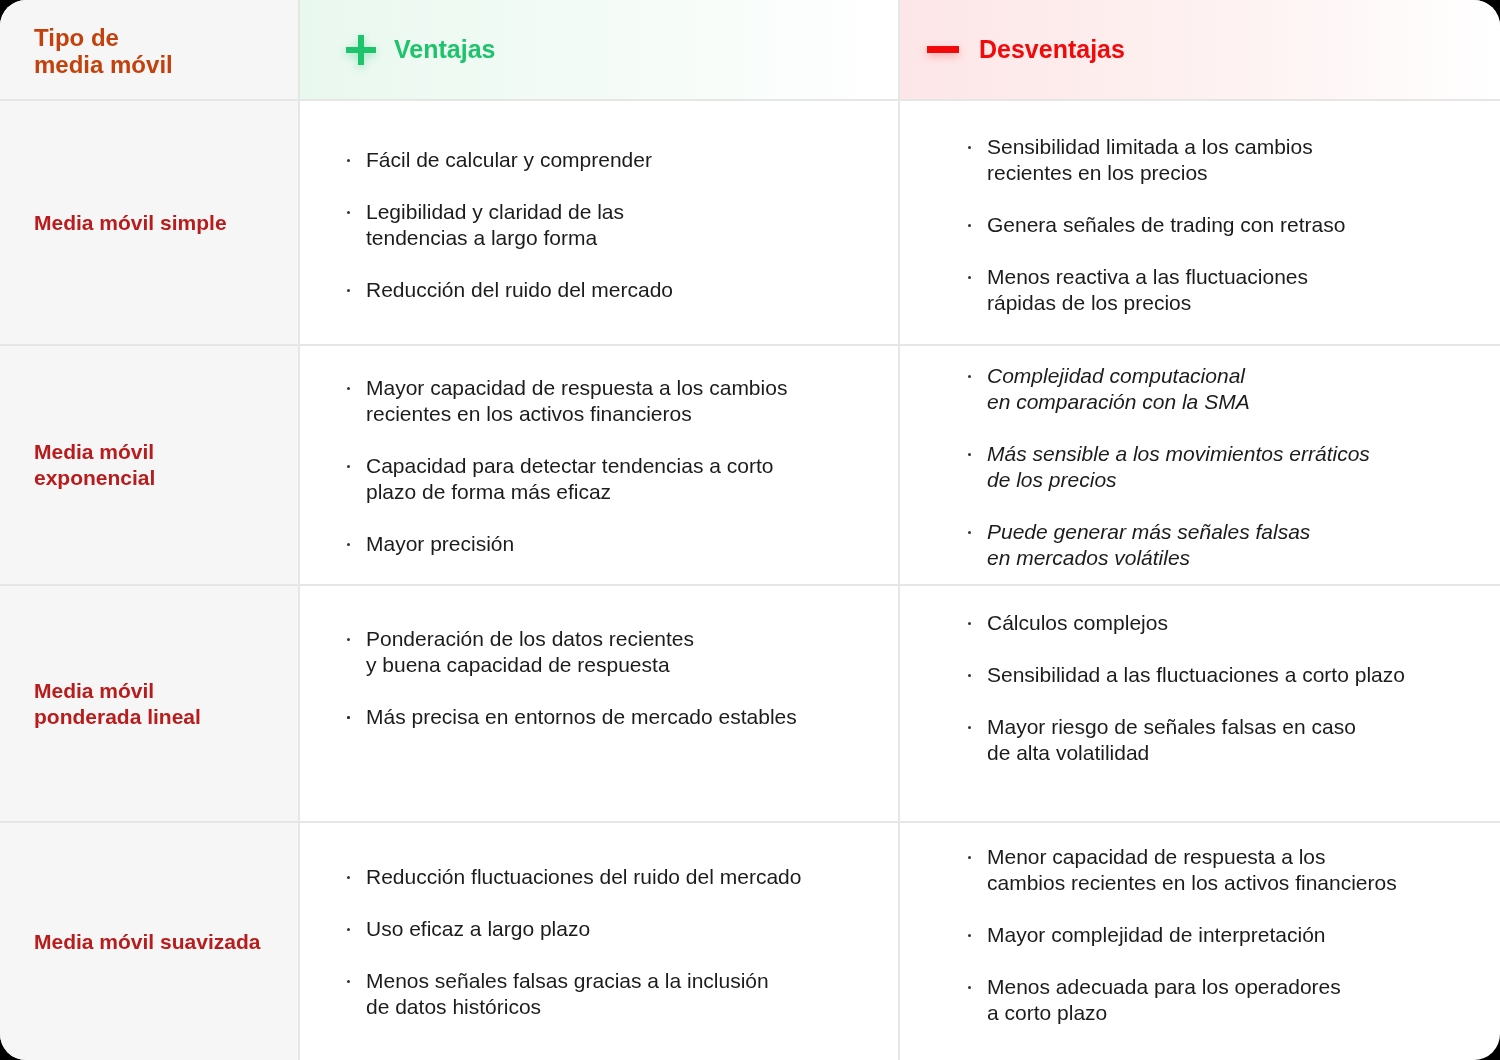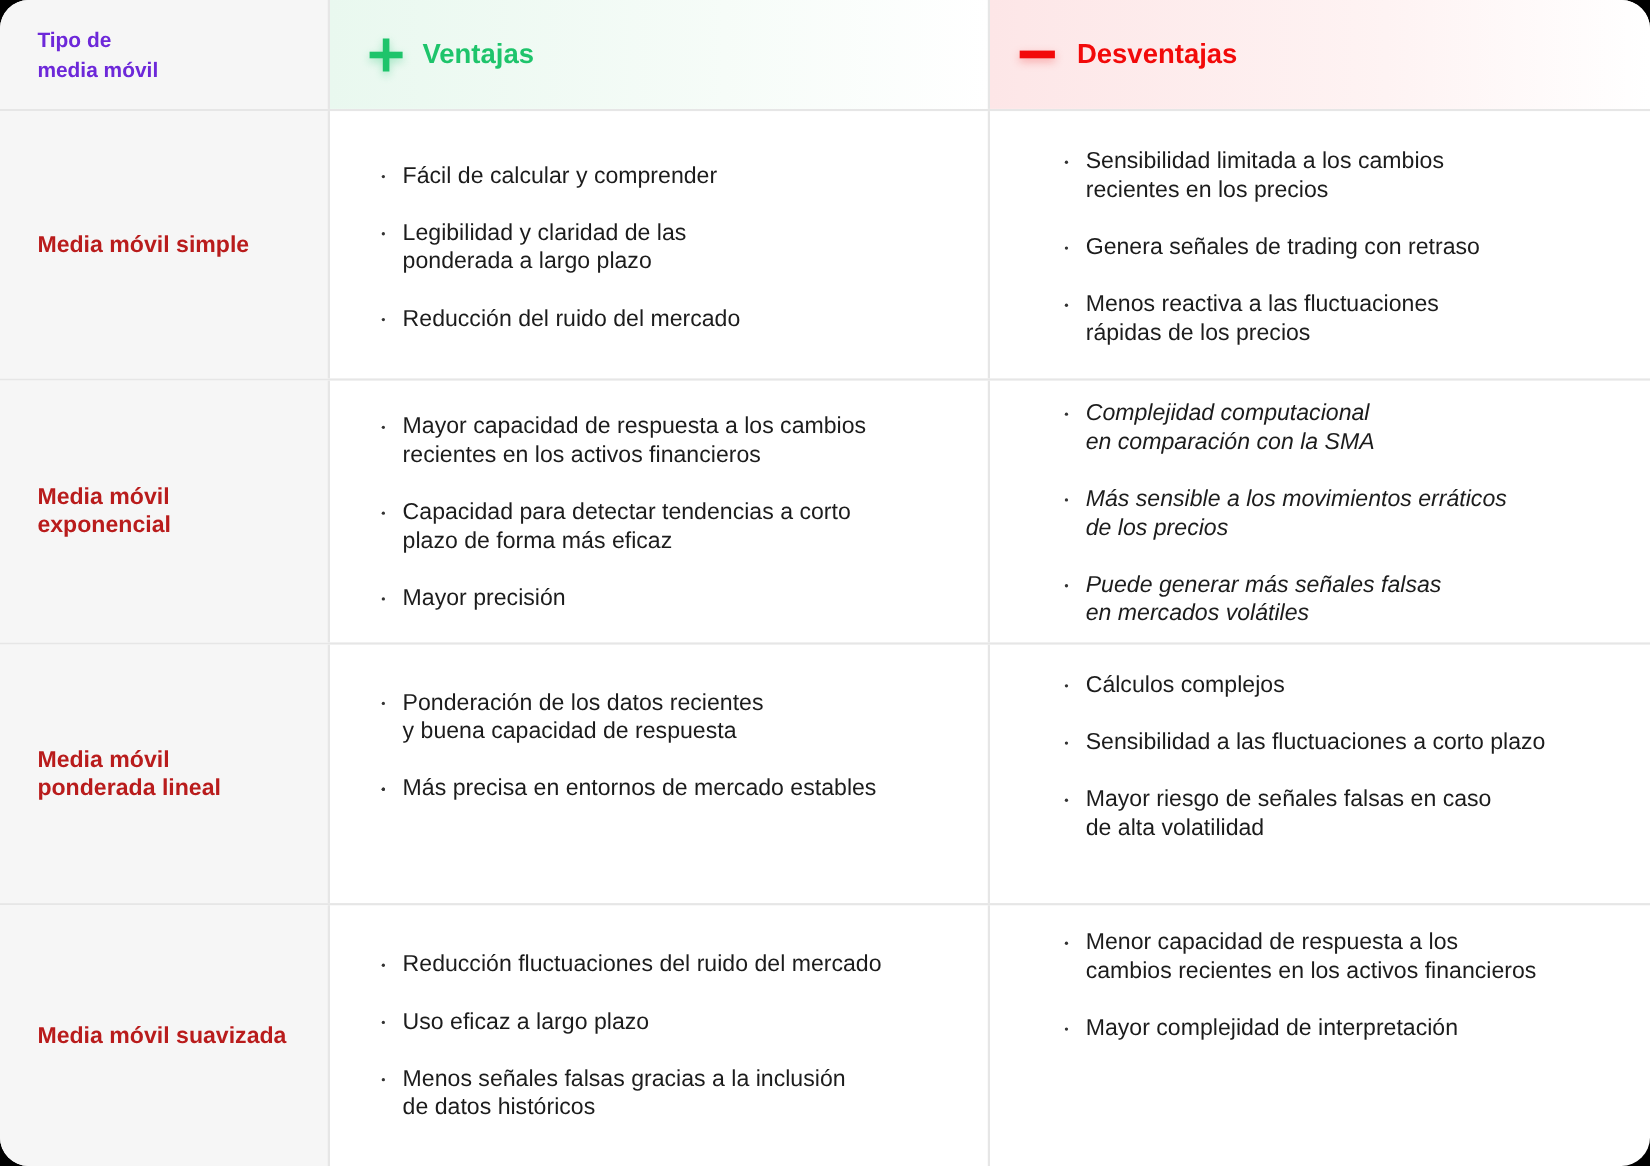--- a/index.html
+++ b/index.html
@@ -48,31 +48,31 @@
   .col-adv {
     width: 600px;
     border-right: 2px solid #e6e6e6;
   }
   .col-dis {
     width: 600px;
   }
   
   .header .col-type { align-items: flex-start; padding-top: 24px; }
   .header-type-title {
-    font-size: 19px;
+    font-size: 24px;
     font-weight: bold;
     line-height: 27px;
-    color: #6d28d9;
+    color: #c2410c;
     white-space: pre-line;
   }
   .header .col-adv {
     background: linear-gradient(90deg, #e9f8ef 0%, #f6fcf8 60%, #ffffff 100%);
     display: flex;
     align-items: center;
-    padding-left: 36px;
+    padding-left: 46px;
   }
   .header .col-dis {
     background: linear-gradient(90deg, #fde6e7 0%, #fef3f3 60%, #ffffff 100%);
     display: flex;
     align-items: center;
     padding-left: 27px;
   }
   .plus-icon {
     position: relative;
     width: 30px;
@@ -162,21 +162,21 @@
   </div>
 
   <div class="row" style="top:101px;height:245px;">
     <div class="cell col-type">
       <div class="type-label">Media móvil simple</div>
     </div>
     <div class="cell col-adv">
       <ul class="list" style="top:46px;">
         <li><span class="bullet"></span><span>Fácil de calcular y comprender</span></li>
         <li><span class="bullet"></span><span>Legibilidad y claridad de las
-ponderada a largo plazo</span></li>
+tendencias a largo forma</span></li>
         <li><span class="bullet"></span><span>Reducción del ruido del mercado</span></li>
       </ul>
     </div>
     <div class="cell col-dis">
       <ul class="list" style="top:33px;">
         <li><span class="bullet"></span><span>Sensibilidad limitada a los cambios
 recientes en los precios</span></li>
         <li><span class="bullet"></span><span>Genera señales de trading con retraso</span></li>
         <li><span class="bullet"></span><span>Menos reactiva a las fluctuaciones
 rápidas de los precios</span></li>
@@ -243,17 +243,19 @@
         <li><span class="bullet"></span><span>Uso eficaz a largo plazo</span></li>
         <li><span class="bullet"></span><span>Menos señales falsas gracias a la inclusión
 de datos históricos</span></li>
       </ul>
     </div>
     <div class="cell col-dis">
       <ul class="list" style="top:21px;">
         <li><span class="bullet"></span><span>Menor capacidad de respuesta a los
 cambios recientes en los activos financieros</span></li>
         <li><span class="bullet"></span><span>Mayor complejidad de interpretación</span></li>
+        <li><span class="bullet"></span><span>Menos adecuada para los operadores
+a corto plazo</span></li>
       </ul>
     </div>
   </div>
 
 </div>
 
 </body></html>

